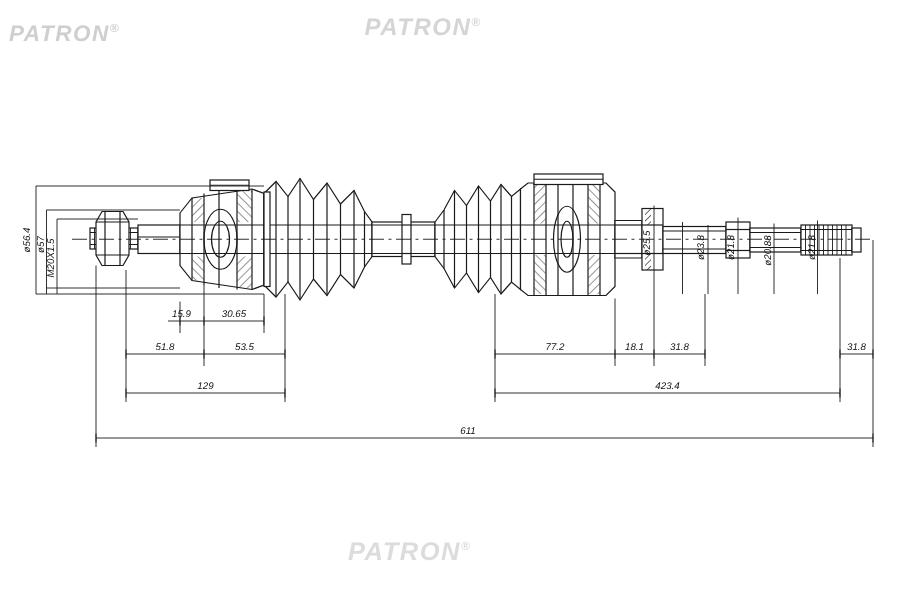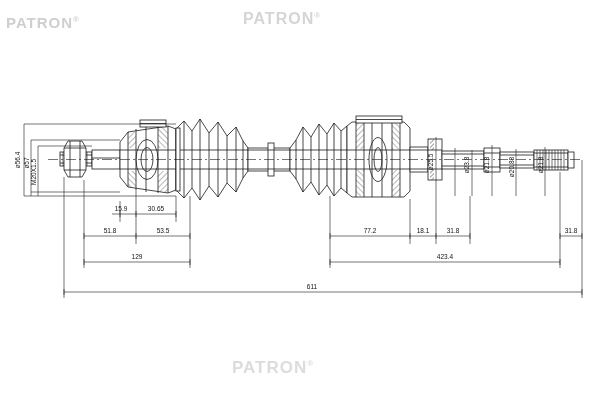--- a/index.html
+++ b/index.html
@@ -3,21 +3,21 @@
 <meta charset="utf-8">
 <style>
   html,body{margin:0;padding:0;}
   body{
     width:600px;height:400px;
     background:#ffffff;
     font-family:"Liberation Sans", sans-serif;
     overflow:hidden;
     position:relative;
   }
-  #sheet{position:absolute;left:0;top:0;width:600px;height:312px;}
+  #sheet{position:absolute;left:0;top:0;width:600px;height:312px;font-style:italic;}
   .wm{
     position:absolute;
     font-family:"Liberation Sans", sans-serif;
     font-weight:bold;
     color:#d8d8d8;
     letter-spacing:1px;
     user-select:none;
   }
   .wm-left{left:6px;top:14px;font-size:15px;color:#cfcfcf;}
   .wm-center{left:243px;top:10px;font-size:16px;color:#d5d5d5;}

